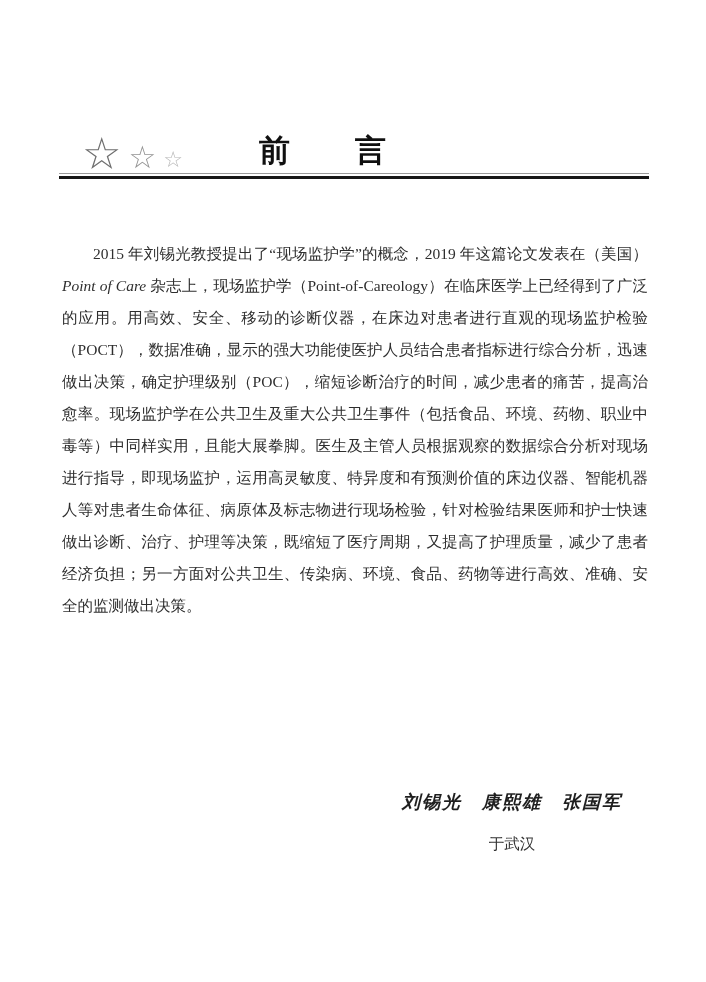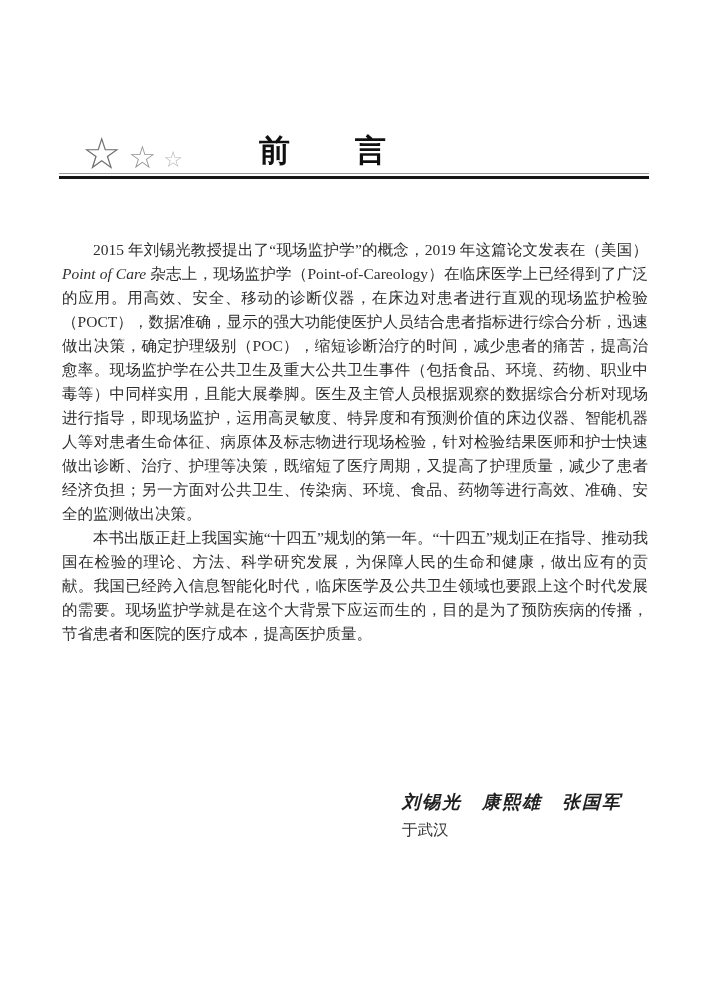--- a/index.html
+++ b/index.html
@@ -37,42 +37,43 @@
   }
 
   
   .rule-thin  { position: absolute; left: 59px; right: 57px; top: 173px; height: 1px; background: #9b9b9b; }
   .rule-thick { position: absolute; left: 59px; right: 57px; top: 176px; height: 3px; background: #161616; }
 
   
   .body-text {
     position: absolute; top: 238px; left: 62px; width: 586px;
     font-size: 15.5px;
-    line-height: 24px;
+    line-height: 32px;
     text-align: justify;
     text-justify: inter-ideograph;
   }
   .body-text p { margin: 0; text-indent: 2em; }
   .lat-italic { font-style: italic; }
 
   
   .signature {
     position: absolute; top: 790px; right: 84px;
+    text-align: center;
   }
   .sig-names {
     font-size: 18px;
     font-weight: bold;
     font-style: italic;
     letter-spacing: 2px;
     color: #1f1f1f;
     white-space: nowrap;
   }
   .sig-place {
     font-size: 15.5px;
-    margin-top: 6px;
+    margin-top: 20px;
     color: #333;
   }
 </style>
 </head>
 <body>
 
 <div class="page">
 
   <div class="stars">
     <span class="star-lg">☆</span>
@@ -80,21 +81,20 @@
     <span class="star-sm">☆</span>
   </div>
 
   <div class="page-title">前　　言</div>
 
   <div class="rule-thin"></div>
   <div class="rule-thick"></div>
 
   <div class="body-text">
       <p><span>2015 年刘锡光教授提出了“现场监护学”的概念，2019 年这篇论文发表在（美国）</span><span class="lat-italic">Point of Care</span><span> 杂志上，现场监护学（Point-of-Careology）在临床医学上已经得到了广泛的应用。用高效、安全、移动的诊断仪器，在床边对患者进行直观的现场监护检验（POCT），数据准确，显示的强大功能使医护人员结合患者指标进行综合分析，迅速做出决策，确定护理级别（POC），缩短诊断治疗的时间，减少患者的痛苦，提高治愈率。现场监护学在公共卫生及重大公共卫生事件（包括食品、环境、药物、职业中毒等）中同样实用，且能大展拳脚。医生及主管人员根据观察的数据综合分析对现场进行指导，即现场监护，运用高灵敏度、特异度和有预测价值的床边仪器、智能机器人等对患者生命体征、病原体及标志物进行现场检验，针对检验结果医师和护士快速做出诊断、治疗、护理等决策，既缩短了医疗周期，又提高了护理质量，减少了患者经济负担；另一方面对公共卫生、传染病、环境、食品、药物等进行高效、准确、安全的监测做出决策。</span></p>
-      <p><span>本书出版正赶上我国实施“十四五”规划的第一年。“十四五”规划正在指导、推动我国在检验的理论、方法、科学研究发展，为保障人民的生命和健康，做出应有的贡献。我国已经跨入信息智能化时代，临床医学及公共卫生领域也要跟上这个时代发展的需要。现场监护学就是在这个大背景下应运而生的，目的是为了预防疾病的传播，节省患者和医院的医疗成本，提高医护质量。</span></p>
     </div>
 
   <div class="signature">
     <div class="sig-names">刘锡光　康熙雄　张国军</div>
     <div class="sig-place">于武汉</div>
   </div>
 
 </div>
 
 </body></html>

